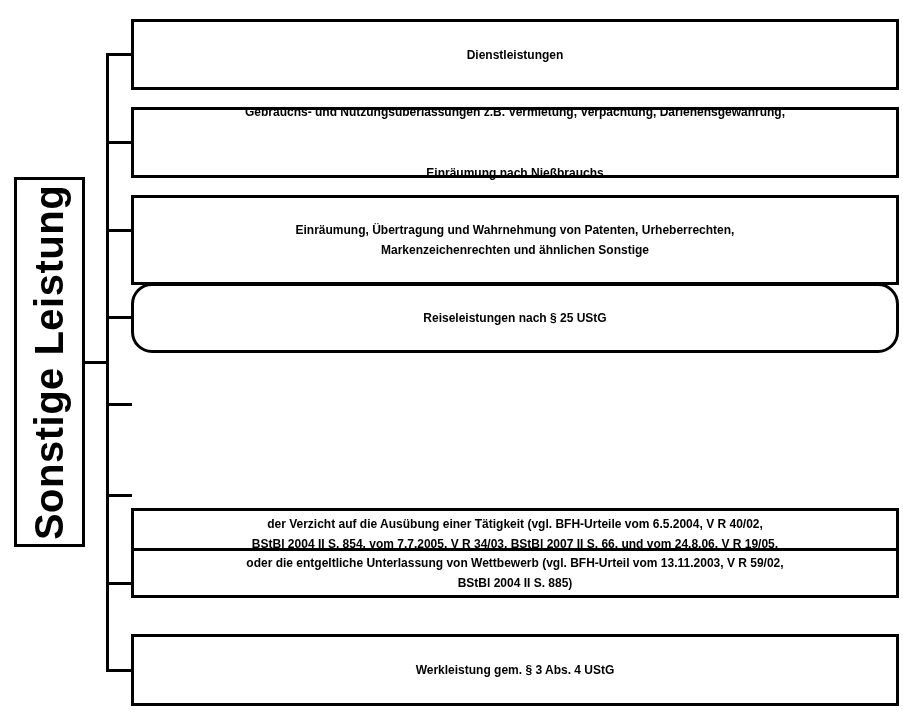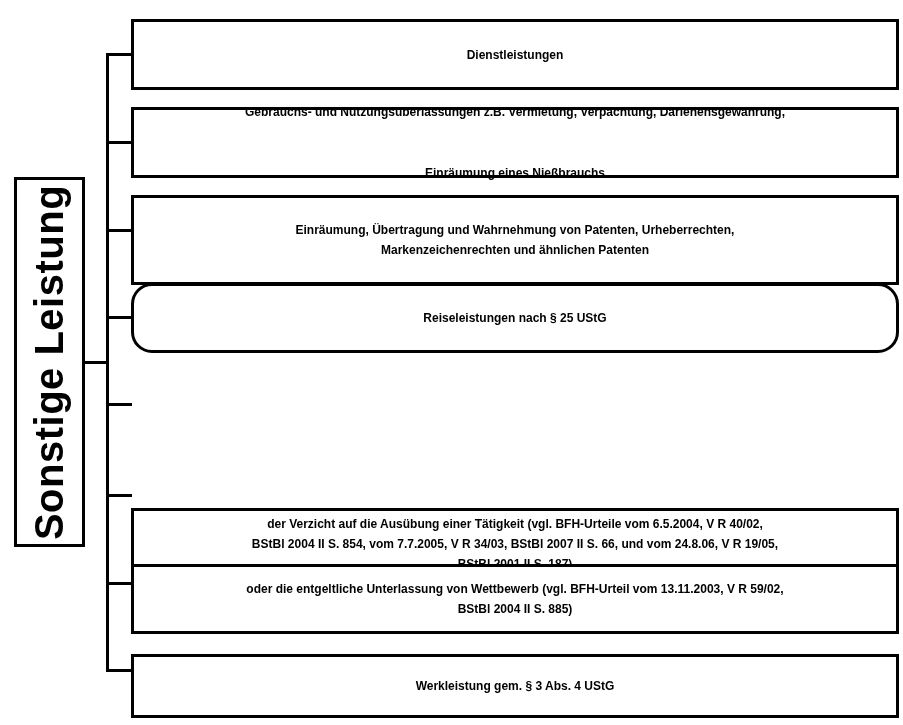--- a/index.html
+++ b/index.html
@@ -76,22 +76,22 @@
     font-weight: bold;
     font-size: 12px;
     line-height: 20px;
   }
   .b1 { top: 19px;  height: 71px; }
   .b2 { top: 107px; height: 71px; gap: 41px; }
   .b3 { top: 195px; height: 90px; }
   .b4 { top: 283px; height: 70px; border-radius: 21px; }
   .b5 { top: 368px; height: 72px; }
   .b6 { top: 460px; height: 71px; margin-top: 48px; }
-  .b7 { top: 564px; height: 70px; }
-  .b8 { top: 634px; height: 64px; margin-top: 20px; }
+  .b7 { top: 548px; height: 50px; }
+  .b8 { top: 634px; height: 72px; }
   .line { width: 100%; }
 </style>
 </head>
 <body>
 
 <div id="canvas">
 
   <div class="root-box">
     <span class="root-label">Sonstige Leistung</span>
   </div>
@@ -106,26 +106,26 @@
   <div class="hline c6"></div>
   <div class="hline c7"></div>
   <div class="hline c8"></div>
 
   <div class="box b1">
     <div class="line">Dienstleistungen</div>
   </div>
 
   <div class="box b2">
     <div class="line">Gebrauchs- und Nutzungsüberlassungen z.B. Vermietung, Verpachtung, Darlehensgewährung,</div>
-    <div class="line">Einräumung eines Nießbrauchs</div>
+    <div class="line">Einräumung nach Nießbrauchs</div>
   </div>
 
   <div class="box b3">
     <div class="line">Einräumung, Übertragung und Wahrnehmung von Patenten, Urheberrechten,</div>
-    <div class="line">Markenzeichenrechten und ähnlichen Patenten</div>
+    <div class="line">Markenzeichenrechten und ähnlichen Sonstige</div>
   </div>
 
   <div class="box b4">
     <div class="line">Reiseleistungen nach § 25 UStG</div>
   </div>
 
 
   <div class="box b6">
     <div class="line">der Verzicht auf die Ausübung einer Tätigkeit (vgl. BFH-Urteile vom 6.5.2004, V R 40/02,</div>
     <div class="line">BStBl 2004 II S. 854, vom 7.7.2005, V R 34/03, BStBl 2007 II S. 66, und vom 24.8.06, V R 19/05,</div>

